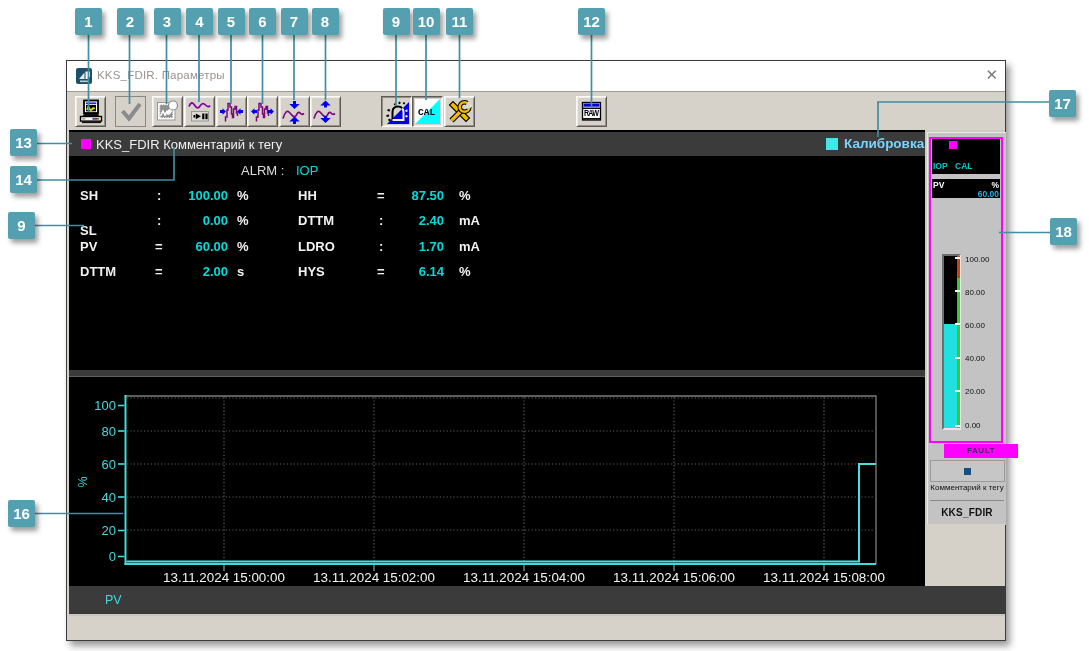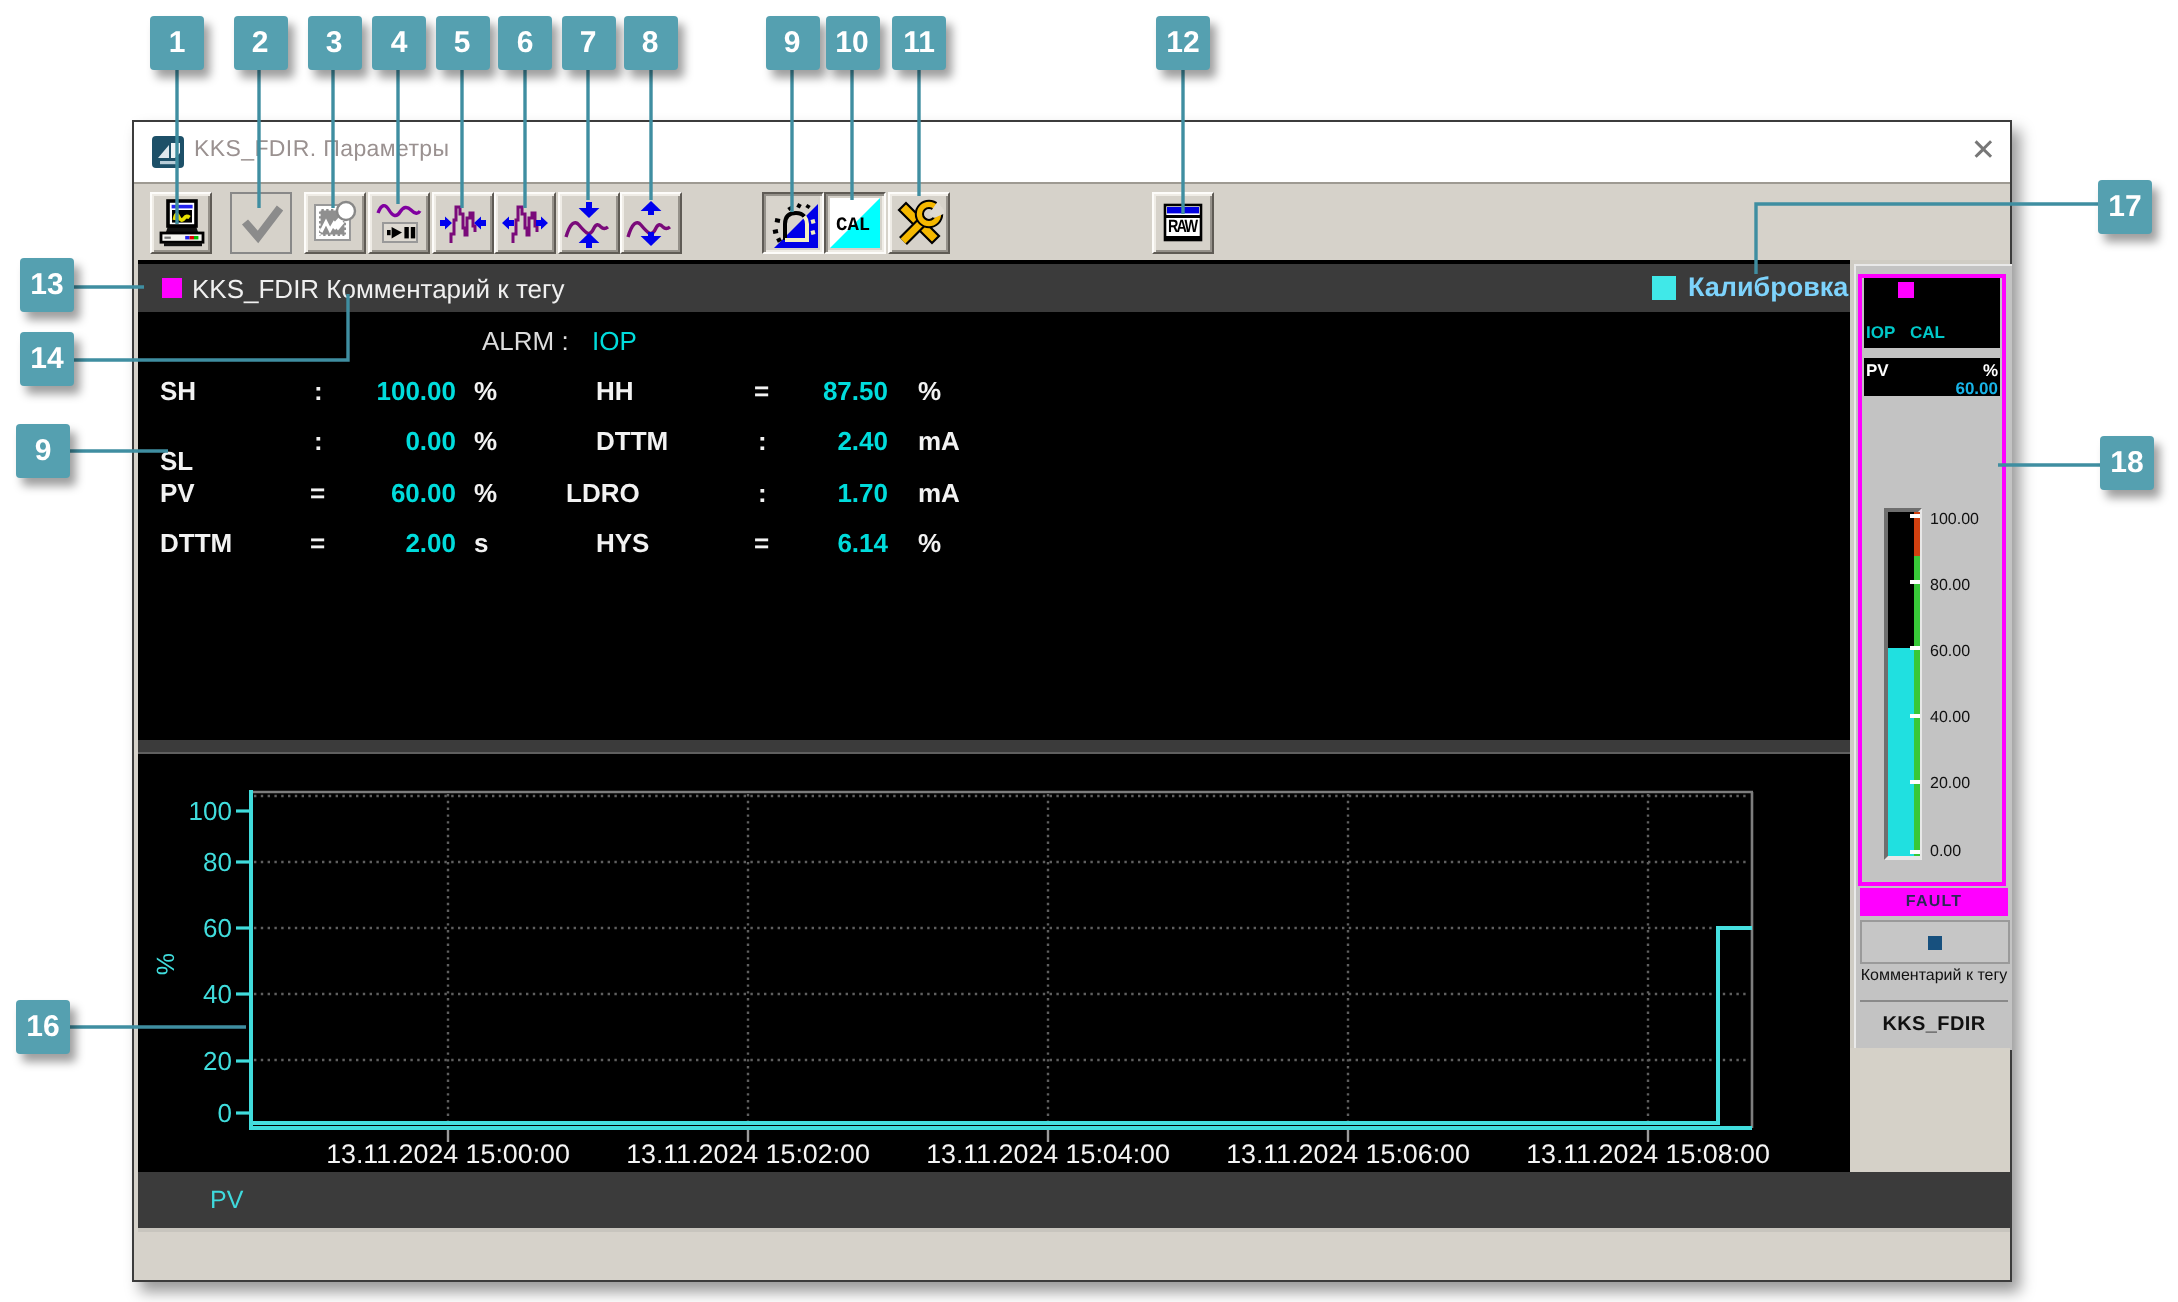--- a/index.html
+++ b/index.html
@@ -199,21 +199,21 @@
       <span class="ptxt" style="left:168px;top:57px">%</span>
       <span class="ptxt" style="left:229px;top:57px">DTTM</span>
       <span class="ptxt" style="left:310px;top:57px">:</span>
       <span class="pval" style="left:287px;top:57px">2.40</span>
       <span class="ptxt" style="left:390px;top:57px">mA</span>
 
       <span class="ptxt" style="left:11px;top:82.5px">PV</span>
       <span class="ptxt" style="left:86px;top:82.5px">=</span>
       <span class="pval" style="left:71px;top:82.5px">60.00</span>
       <span class="ptxt" style="left:168px;top:82.5px">%</span>
-      <span class="ptxt" style="left:214px;top:82.5px">LDRO</span>
+      <span class="ptxt" style="left:229px;top:82.5px">LDRO</span>
       <span class="ptxt" style="left:310px;top:82.5px">:</span>
       <span class="pval" style="left:287px;top:82.5px">1.70</span>
       <span class="ptxt" style="left:390px;top:82.5px">mA</span>
 
       <span class="ptxt" style="left:11px;top:107.5px">DTTM</span>
       <span class="ptxt" style="left:86px;top:107.5px">=</span>
       <span class="pval" style="left:71px;top:107.5px">2.00</span>
       <span class="ptxt" style="left:168px;top:107.5px">s</span>
       <span class="ptxt" style="left:229px;top:107.5px">HYS</span>
       <span class="ptxt" style="left:308px;top:107.5px">=</span>
@@ -313,21 +313,21 @@
       </div>
       <div class="abs" style="left:40px;top:124px;width:36px;height:176px;font-size:8px;color:#111">
         <span class="abs" style="left:0;top:1px">100.00</span>
         <span class="abs" style="left:0;top:34px">80.00</span>
         <span class="abs" style="left:0;top:67px">60.00</span>
         <span class="abs" style="left:0;top:100px">40.00</span>
         <span class="abs" style="left:0;top:133px">20.00</span>
         <span class="abs" style="left:0;top:167px">0.00</span>
       </div>
 
-      <div class="abs" style="left:5px;top:314px;width:74px;height:14px;background:#ff00ff;text-align:center;font-size:8px;font-weight:bold;color:#2a2a55;line-height:14px;letter-spacing:0.6px">FAULT</div>
+      <div class="abs" style="left:19px;top:314px;width:74px;height:14px;background:#ff00ff;text-align:center;font-size:8px;font-weight:bold;color:#2a2a55;line-height:14px;letter-spacing:0.6px">FAULT</div>
 
       <div class="abs" style="left:5px;top:330px;width:73px;height:20px;background:#c6c6c6;border:0.5px solid #9a9a9a">
         <div class="abs" style="left:32.5px;top:6.5px;width:7px;height:7px;background:#17507e"></div>
       </div>
       <div class="abs" style="left:-4px;top:353px;width:92px;text-align:center;font-size:8px;color:#111;white-space:nowrap">Комментарий к тегу</div>
       <div class="abs" style="left:5px;top:370px;width:74px;height:1px;background:#8a8a8a"></div>
       <div class="abs" style="left:0px;top:377px;width:84px;text-align:center;font-size:10px;font-weight:bold;color:#111;letter-spacing:0.2px">KKS_FDIR</div>
       <div class="abs" style="left:0px;top:394px;width:80px;height:62px;background:#d5d1c8"></div>
     </div>
     <div id="legend">

